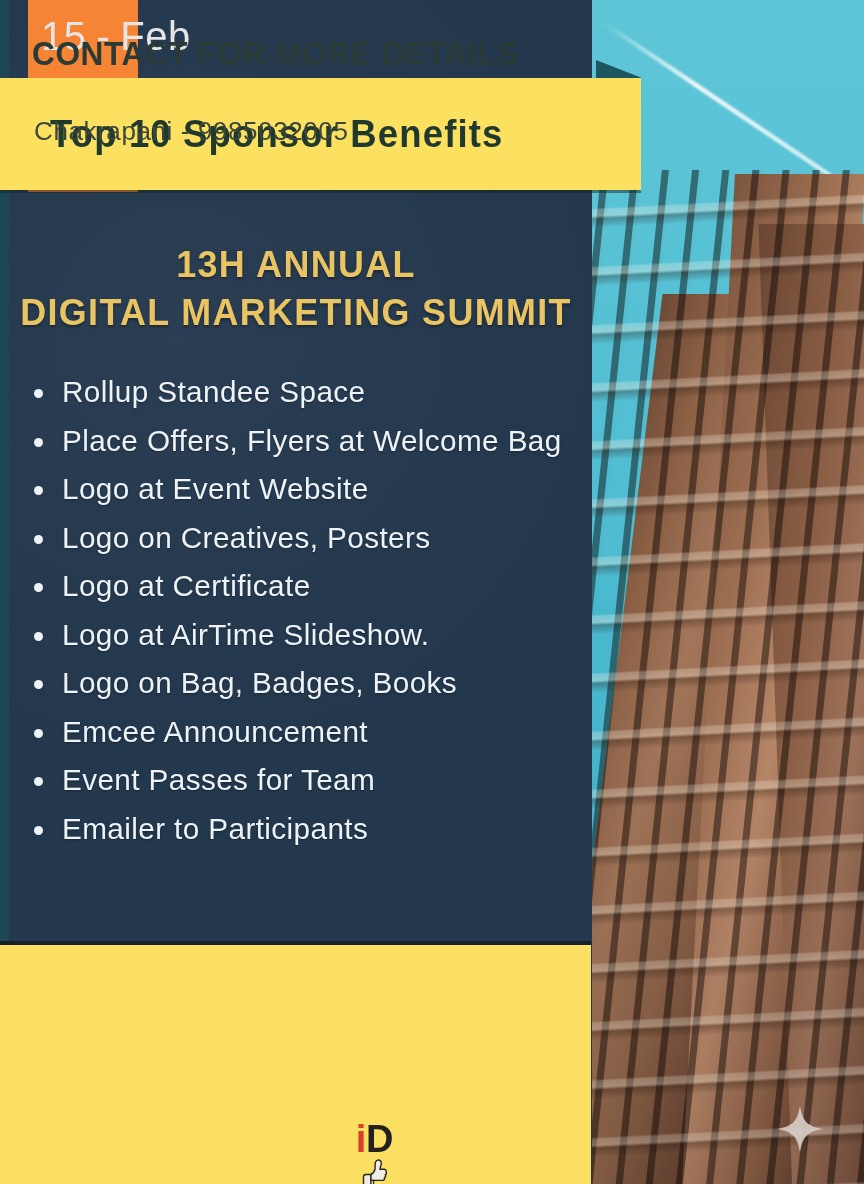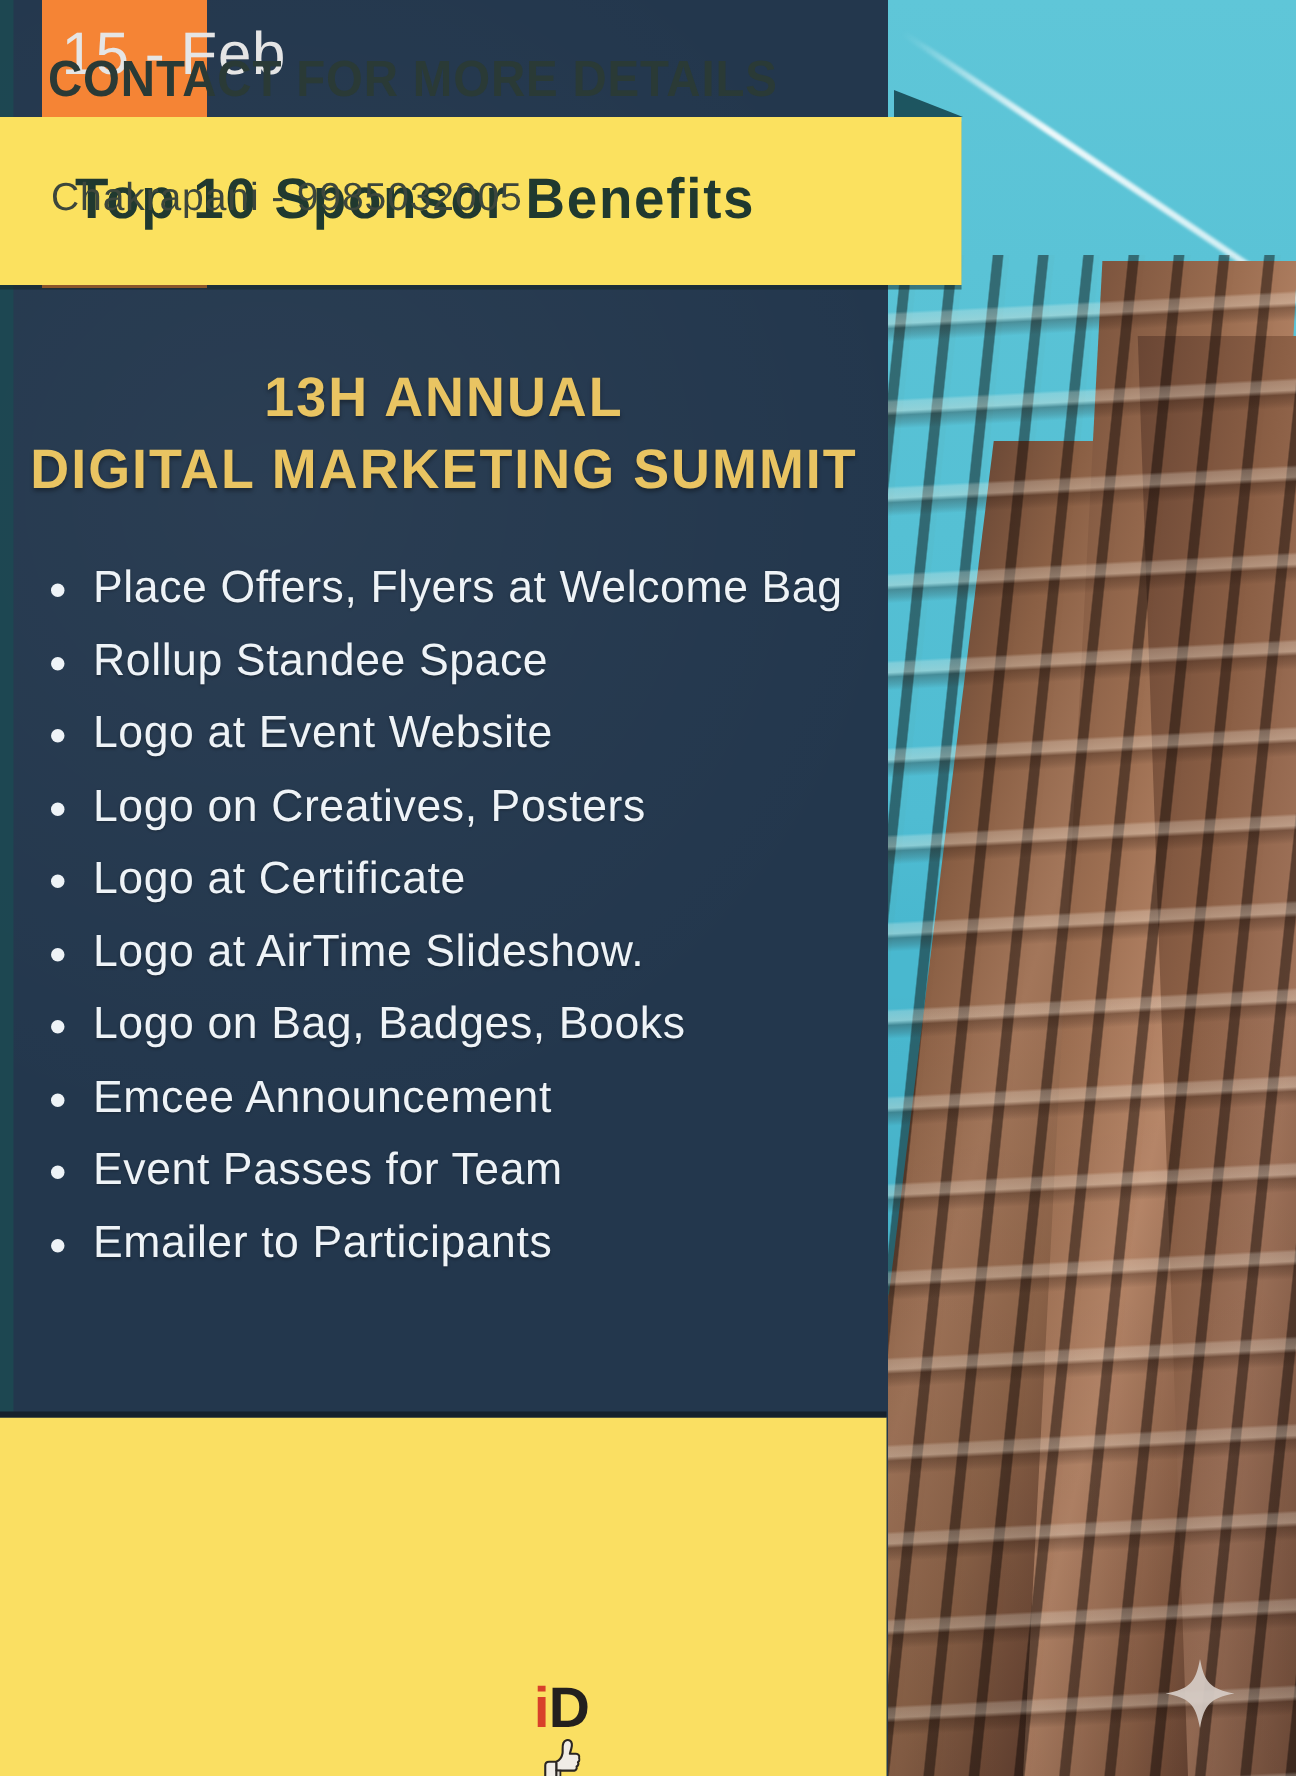--- a/index.html
+++ b/index.html
@@ -265,22 +265,22 @@
     <span class="dash">-</span>
     <span class="mon">Feb</span>
   </div>
 
   <div class="title">
     <span class="l">13H ANNUAL</span>
     <span class="l">DIGITAL MARKETING SUMMIT</span>
   </div>
 
   <ul class="list">
+    <li><span class="tx">Rollup Standee Space</span></li>
     <li><span class="tx">Place Offers, Flyers at Welcome Bag</span></li>
-    <li><span class="tx">Rollup Standee Space</span></li>
     <li><span class="tx">Logo at Event Website</span></li>
     <li><span class="tx">Logo on Creatives, Posters</span></li>
     <li><span class="tx">Logo at Certificate</span></li>
     <li><span class="tx">Logo at AirTime Slideshow.</span></li>
     <li><span class="tx">Logo on Bag, Badges, Books</span></li>
     <li><span class="tx">Emcee Announcement</span></li>
     <li><span class="tx">Event Passes for Team</span></li>
     <li><span class="tx">Emailer to Participants</span></li>
   </ul>
 

